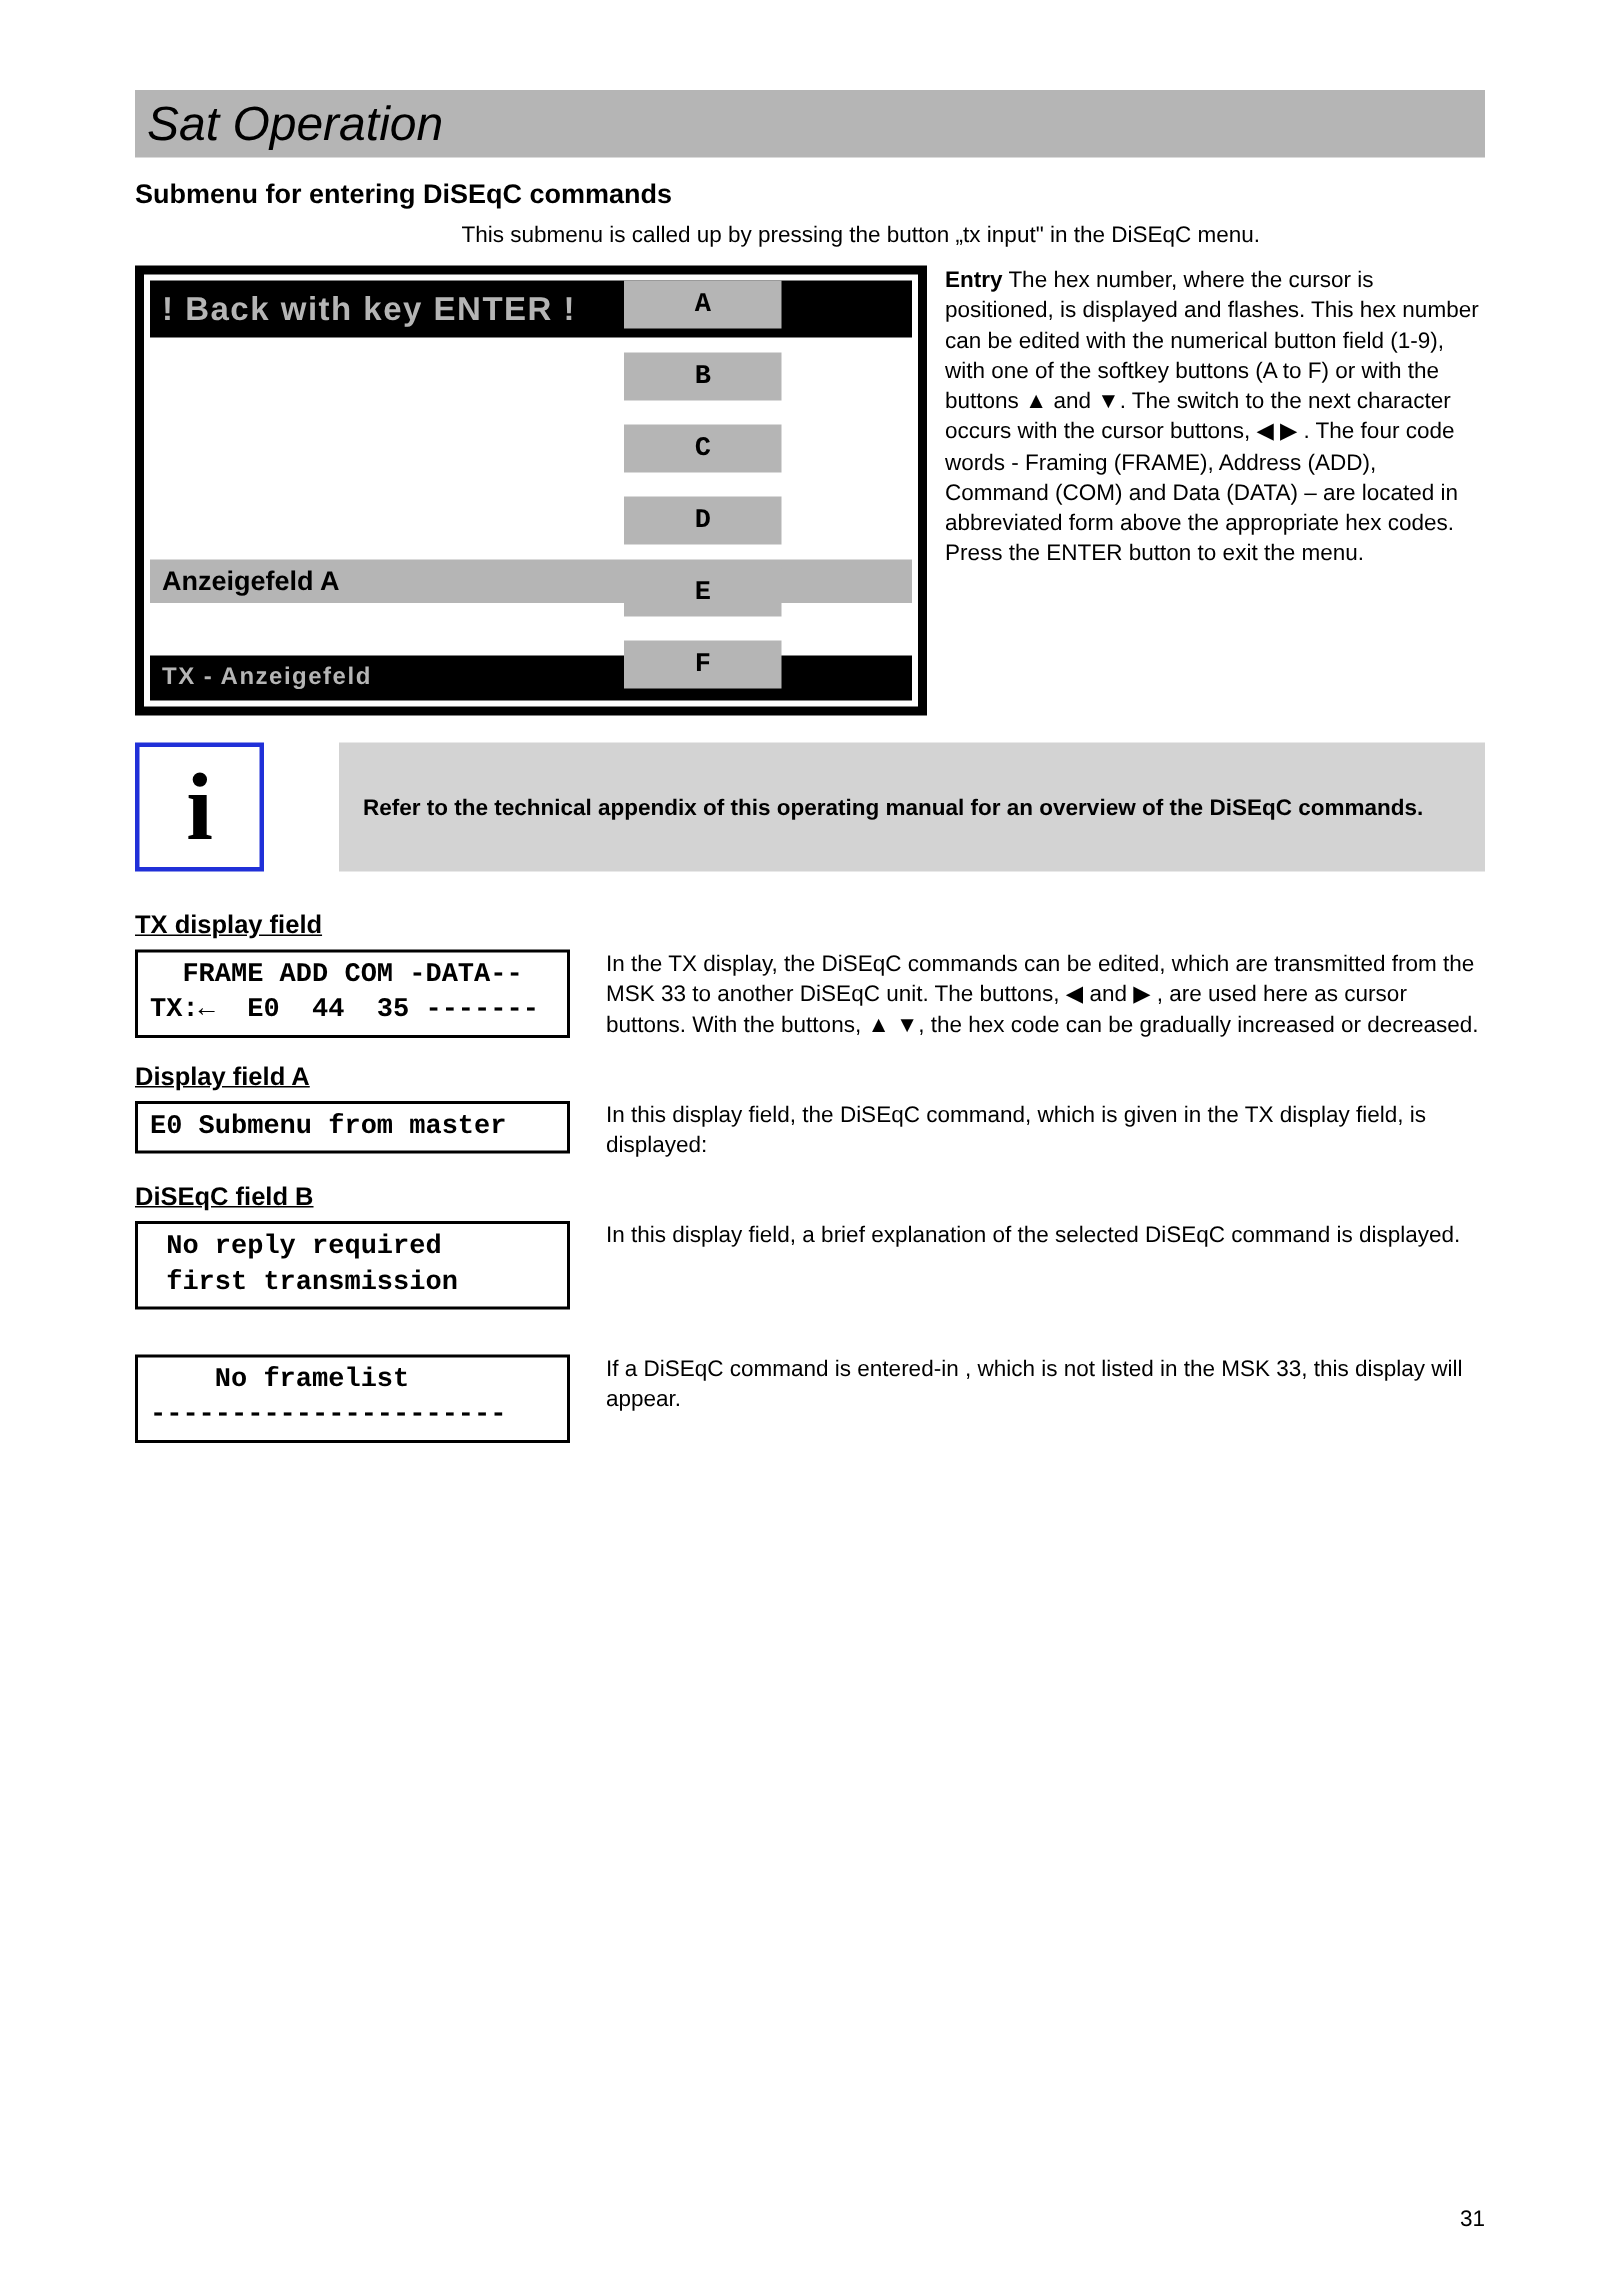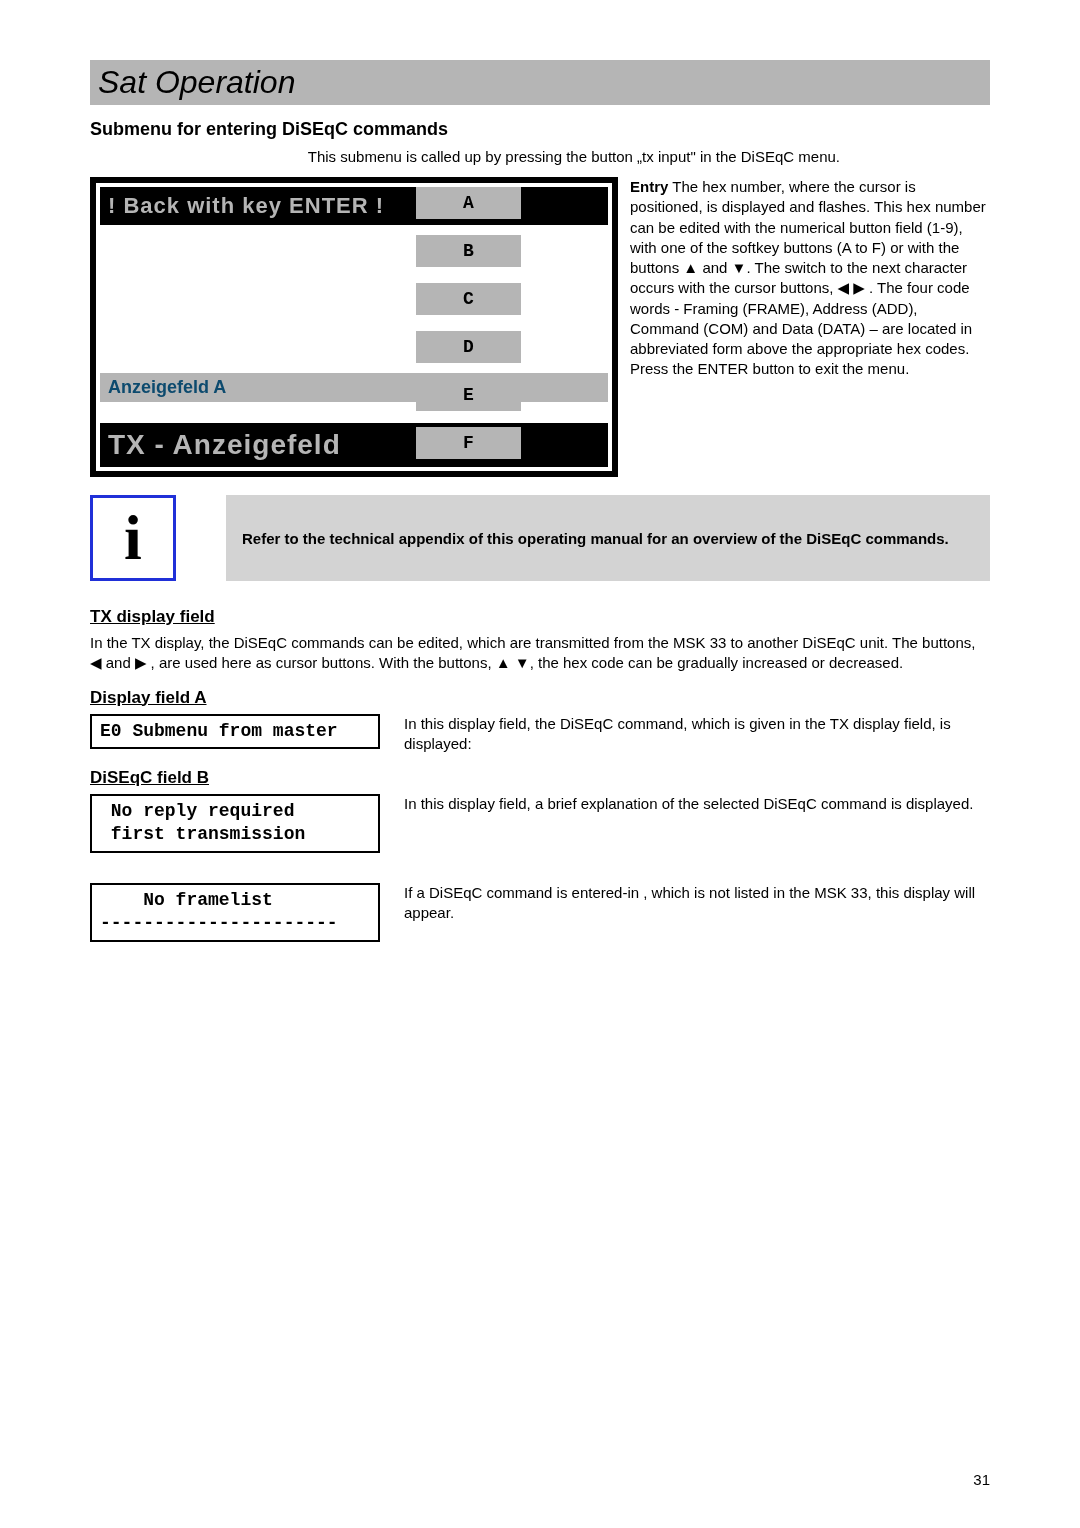--- a/index.html
+++ b/index.html
@@ -56,34 +56,34 @@
     font-size: 22px;
     font-weight: bold;
     letter-spacing: 1px;
     padding: 6px 8px;
     font-family: Arial, Helvetica, sans-serif;
   }
   .gray-row {
     position: absolute;
     left: 4px; right: 4px;
     background: #b5b5b5;
-    color: #0c4a6e;
+    color: #000000;
     font-weight: bold;
     padding: 4px 8px;
     font-size: 18px;
   }
   .row-a { top: 190px; }
   .row-b { top: 218px; border-top: 3px solid #fff; }
   .tx-row {
     position: absolute;
     left: 4px; right: 4px; bottom: 4px;
     background: #000;
     color: #b5b5b5;
     font-weight: bold;
-    font-size: 28px;
+    font-size: 16px;
     padding: 6px 8px;
     letter-spacing: 1px;
   }
   .softkeys {
     position: absolute;
     left: 320px;
     top: 4px;
     width: 105px;
   }
   .softkey {
@@ -202,20 +202,22 @@
     <div class="info-icon">
       <span>i</span>
     </div>
     <div class="info-box">
       <span>Refer to the technical appendix of this operating manual for an overview of the DiSEqC commands.</span>
     </div>
   </div>
 
   <div class="section-hdr">TX display field</div>
   <div class="field-row">
+    <div class="mono-box">  FRAME ADD COM -DATA--
+TX:←  E0  44  35 -------</div>
     <div class="desc">In the TX display, the DiSEqC commands can be edited, which are transmitted from the MSK 33 to another DiSEqC unit. The buttons, ◀ and ▶ ,  are used here as cursor buttons. With the buttons, ▲ ▼, the hex code can be gradually increased or decreased.</div>
   </div>
 
   <div class="section-hdr">Display field A</div>
   <div class="field-row">
     <div class="mono-box">E0 Submenu from master</div>
     <div class="desc">In this display field, the DiSEqC command, which is given in the TX display field, is displayed:</div>
   </div>
 
   <div class="section-hdr">DiSEqC field B</div>

